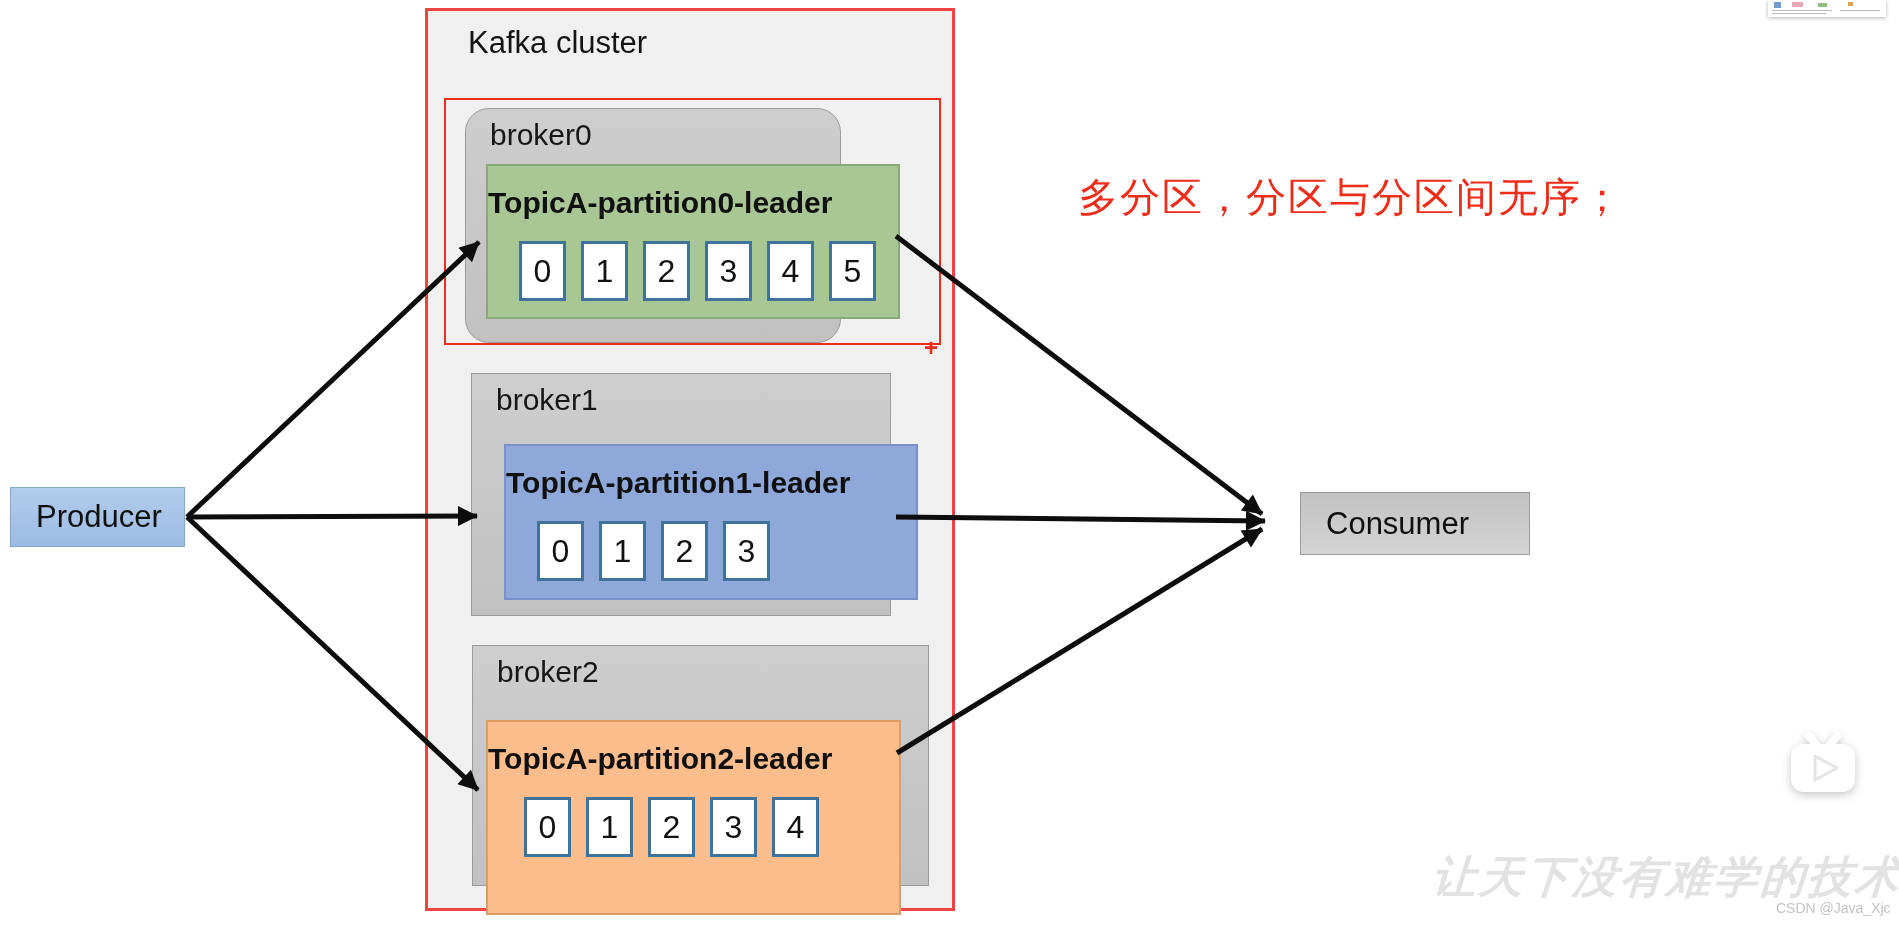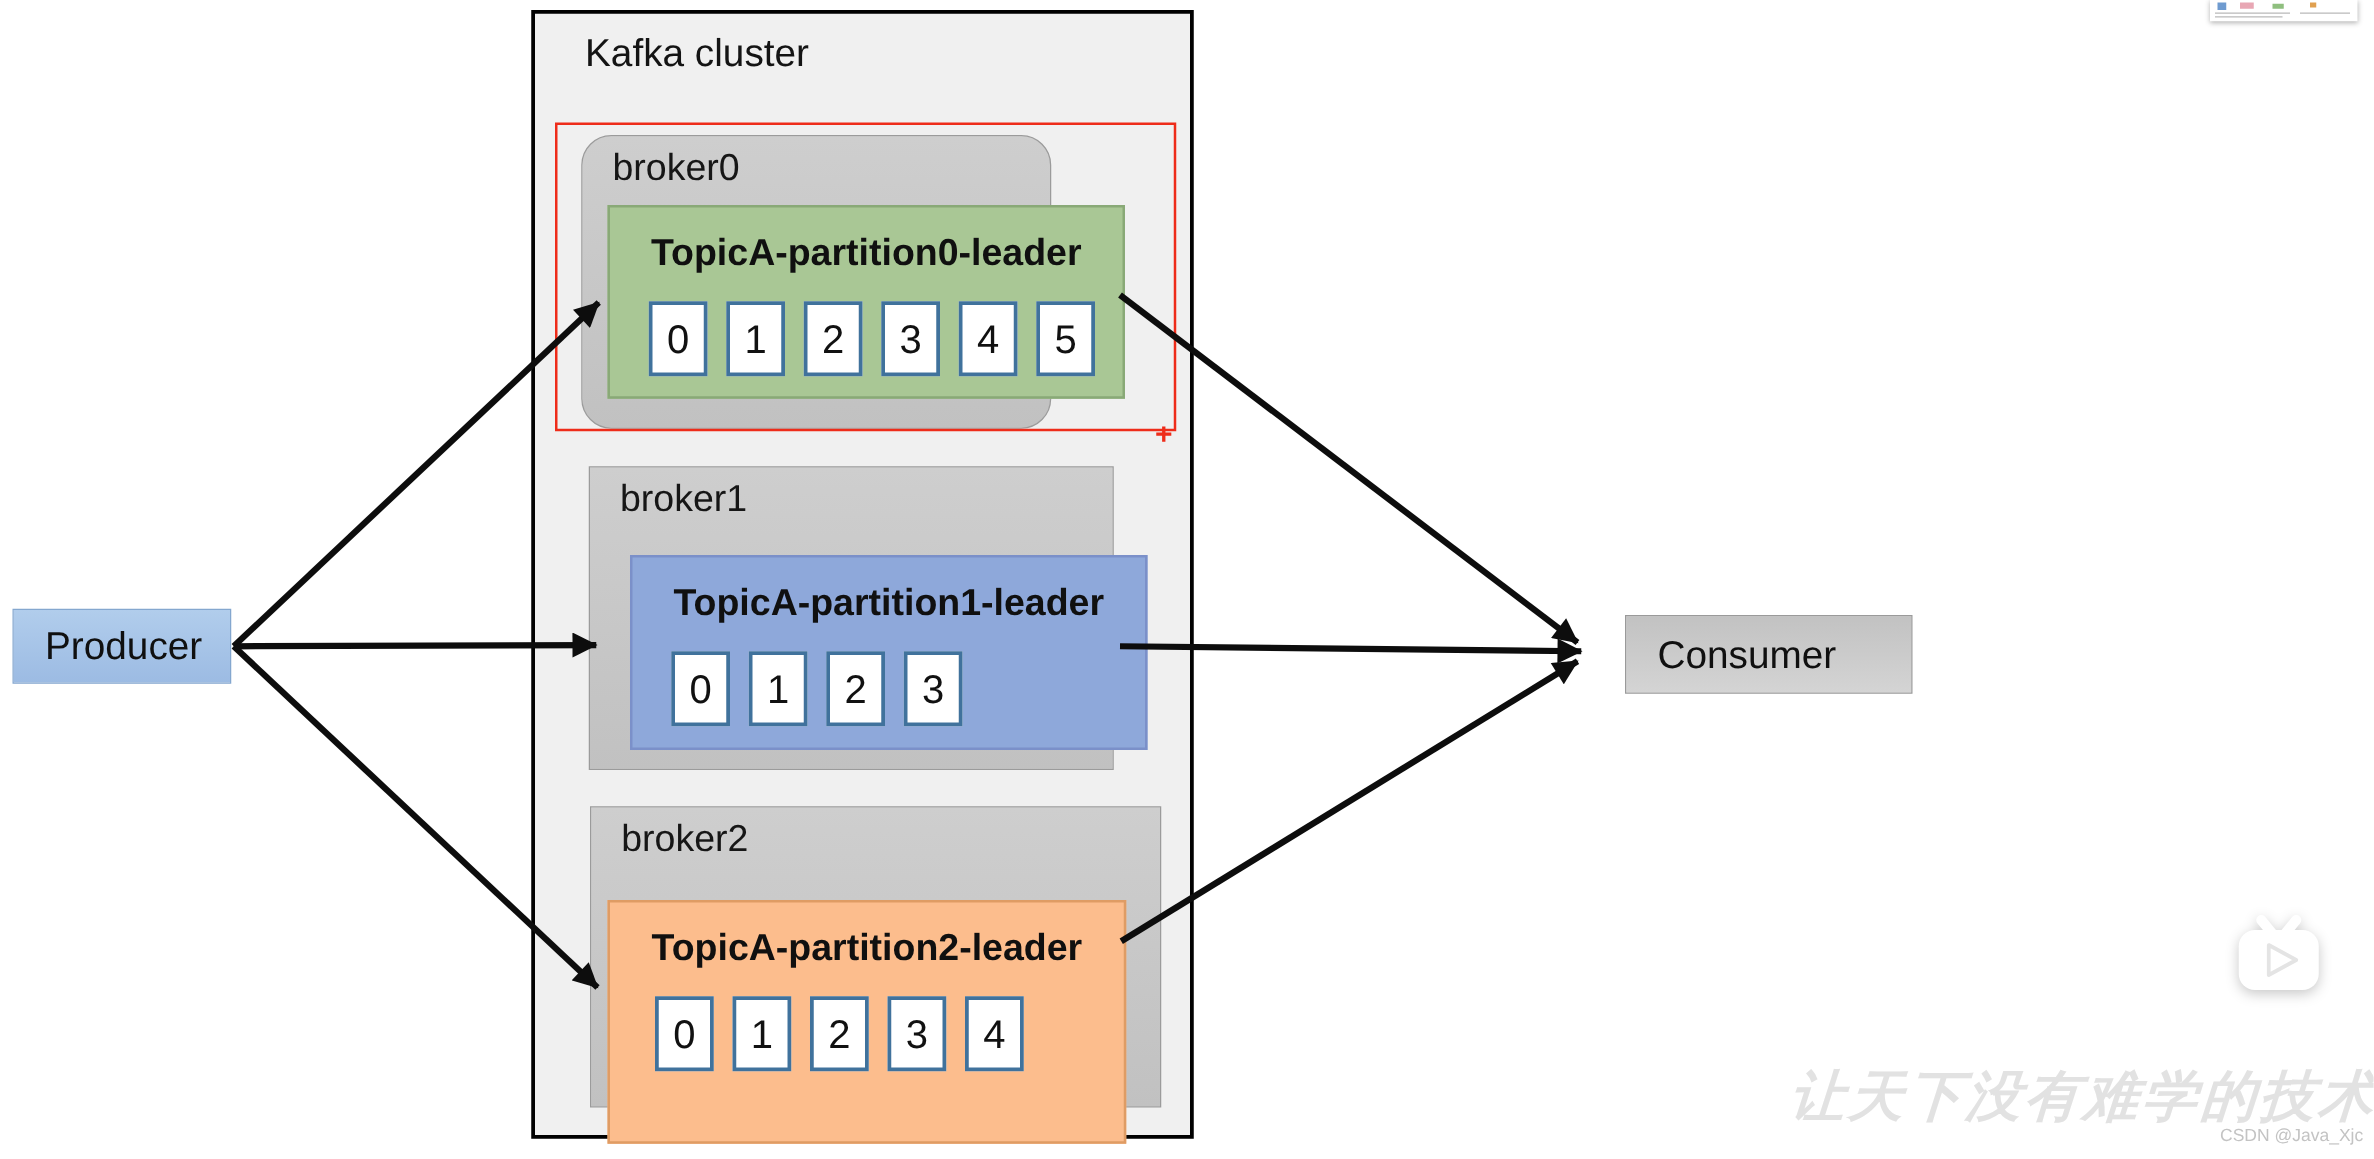--- a/index.html
+++ b/index.html
@@ -3,40 +3,40 @@
 <meta charset="utf-8">
 <style>
   html,body{margin:0;padding:0;background:#ffffff;}
   .canvas{
     position:relative;width:1899px;height:927px;background:#ffffff;overflow:hidden;
     font-family:"Liberation Sans","DejaVu Sans",sans-serif;color:#111;
   }
   
   .cluster{
     position:absolute;left:425px;top:8px;width:530px;height:903px;
-    background:#f0f0f0;border:3px solid #000000;box-sizing:border-box;
+    background:#f0f0f0;border:3px solid #ef4444;box-sizing:border-box;
   }
   .cluster-title{position:absolute;left:40px;top:14px;font-size:31px;color:#141414;}
   .broker{
     position:absolute;box-sizing:border-box;
     background:linear-gradient(180deg,#cecece 0%,#c1c1c1 100%);
     border:1px solid #9b9b9b;
   }
   .broker0{left:37px;top:97px;width:376px;height:235px;border-radius:24px;}
   .broker1{left:43px;top:362px;width:420px;height:243px;}
   .broker2{left:44px;top:634px;width:457px;height:241px;padding-left:36px;}
   .broker-label{position:absolute;left:24px;top:9px;font-size:30px;color:#161616;}
   .partition{
     position:absolute;box-sizing:border-box;
   }
   .broker0 .partition{left:20px;top:55px;width:414px;height:155px;background:#a9c795;border:2px solid #89a977;}
   .broker1 .partition{left:32px;top:70px;width:414px;height:156px;background:#8ea8da;border:2px solid #7b90c9;}
   .broker2 .partition{left:13px;top:74px;width:415px;height:195px;background:#fcbd8d;border:2px solid #df9c64;}
   .partition-title{
-    position:absolute;left:0;right:0;top:20px;text-align:center;
+    position:absolute;left:0;right:0;top:20px;
     font-size:30px;font-weight:bold;color:#101010;white-space:nowrap;
   }
   .msg-row{position:absolute;left:31px;top:75px;display:flex;gap:15px;}
   .broker2 .msg-row{left:36px;}
   .msg-box{
     width:41px;height:54px;background:#ffffff;border:3px solid #40729c;
     display:flex;align-items:center;justify-content:center;
     font-size:32px;color:#111;
   }
   
@@ -166,20 +166,21 @@
   <div class="red-rect"></div>
   <div class="red-plus">+</div>
 
   <div class="endpoint producer">
     <span>Producer</span>
   </div>
   <div class="endpoint consumer">
     <span>Consumer</span>
   </div>
 
+  <div class="annotation l2">多分区，分区与分区间无序；</div>
 
   <div class="thumb">
     <i class="t-blue"></i>
     <i class="t-pink"></i>
     <i class="t-green"></i>
     <i class="t-orange"></i>
     <i class="t-line t-l1"></i>
     <i class="t-line t-l2"></i>
     <i class="t-line t-l3"></i>
   </div>

